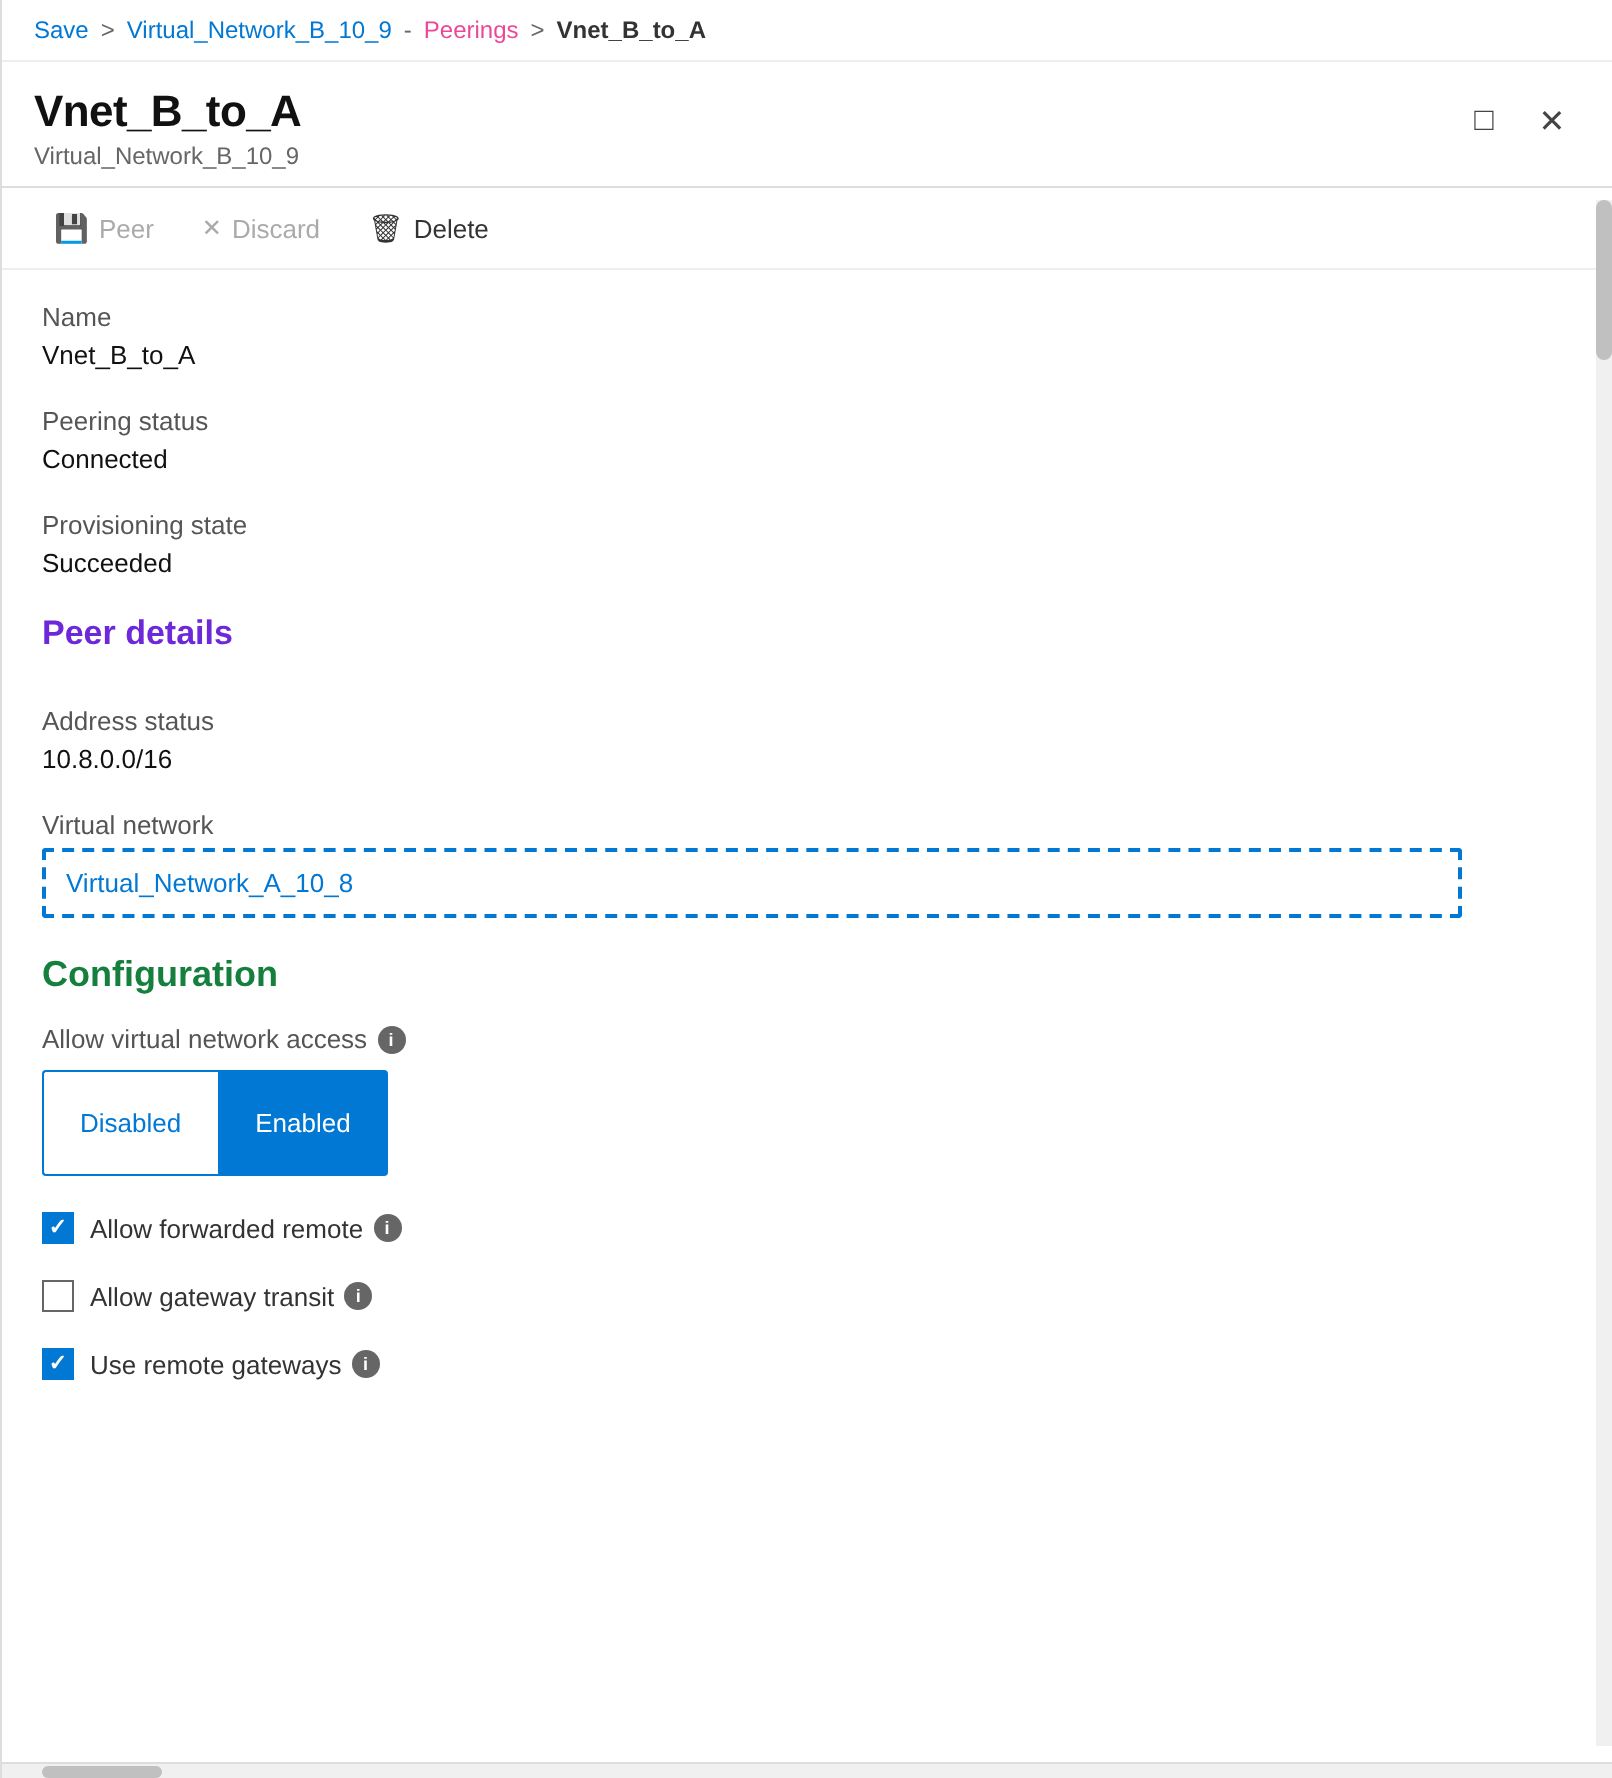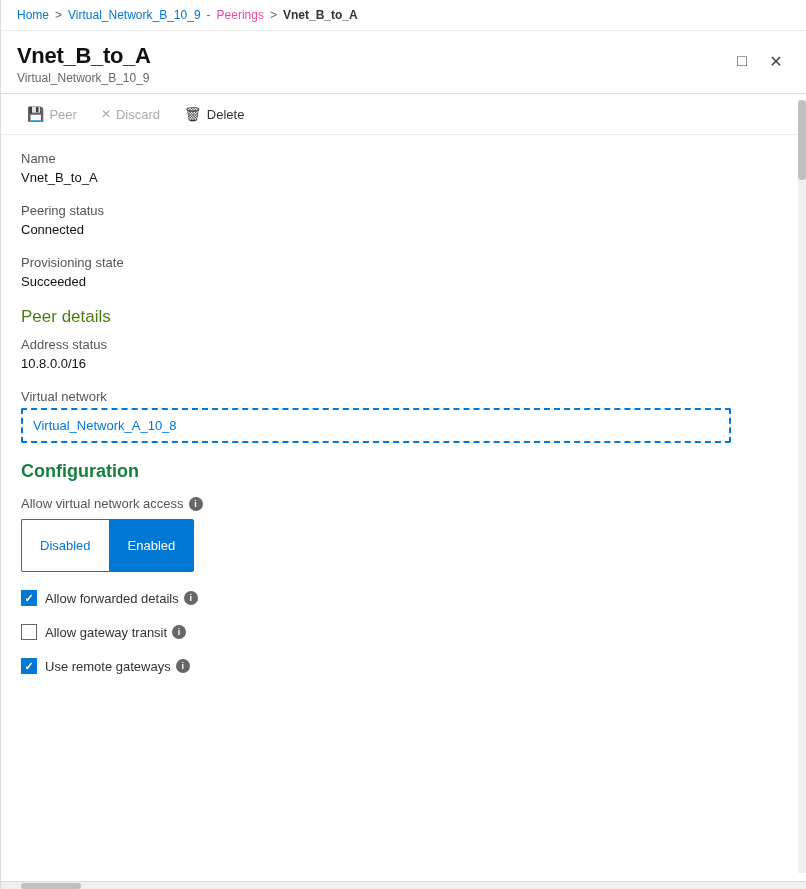--- a/index.html
+++ b/index.html
@@ -88,23 +88,23 @@
       font-size: 13px;
       color: #555;
       margin-bottom: 4px;
     }
     .field-value {
       font-size: 13px;
       color: #111;
     }
     .section-title {
       font-size: 17px;
-      font-weight: 400;
-      color: #4d7c0f;
-      margin-bottom: 10px;
+      font-weight: 700;
+      color: #6d28d9;
+      margin-bottom: 26px;
       margin-top: 6px;
     }
     .virtual-network-input {
       border: 2px dashed #0078d4;
       border-radius: 2px;
       padding: 8px 10px;
       color: #0078d4;
       font-size: 13px;
       cursor: pointer;
       display: block;
@@ -227,21 +227,21 @@
       color: #444;
       border-radius: 2px;
     }
   </style>
 </head>
 <body>
 
 <div class="panel">
 
   <div class="breadcrumb">
-    <span style="color:#0078d4;cursor:pointer;">Home</span>
+    <span style="color:#0078d4;cursor:pointer;">Save</span>
     <span class="breadcrumb-sep">&gt;</span>
     <span style="color:#0078d4;cursor:pointer;">Virtual_Network_B_10_9</span>
     <span class="breadcrumb-sep">-</span>
     <span style="color:#ec4899;cursor:pointer;">Peerings</span>
     <span class="breadcrumb-sep">&gt;</span>
     <span class="breadcrumb-current">Vnet_B_to_A</span>
   </div>
 
   <div class="panel-header">
     <div style="display:flex;align-items:flex-start;justify-content:space-between;">
@@ -309,21 +309,21 @@
     <div class="toggle-group">
       <button class="toggle-btn left inactive">Disabled</button>
       <button class="toggle-btn right active">Enabled</button>
     </div>
 
     <div class="checkbox-row">
       <div class="checkbox-custom checked">
         <span class="check">✓</span>
       </div>
       <label class="checkbox-label">
-        <span>Allow forwarded details</span>
+        <span>Allow forwarded remote</span>
         <span class="info-icon">i</span>
       </label>
     </div>
 
     <div class="checkbox-row">
       <div class="checkbox-custom">
       </div>
       <label class="checkbox-label">
         <span>Allow gateway transit</span>
         <span class="info-icon">i</span>

